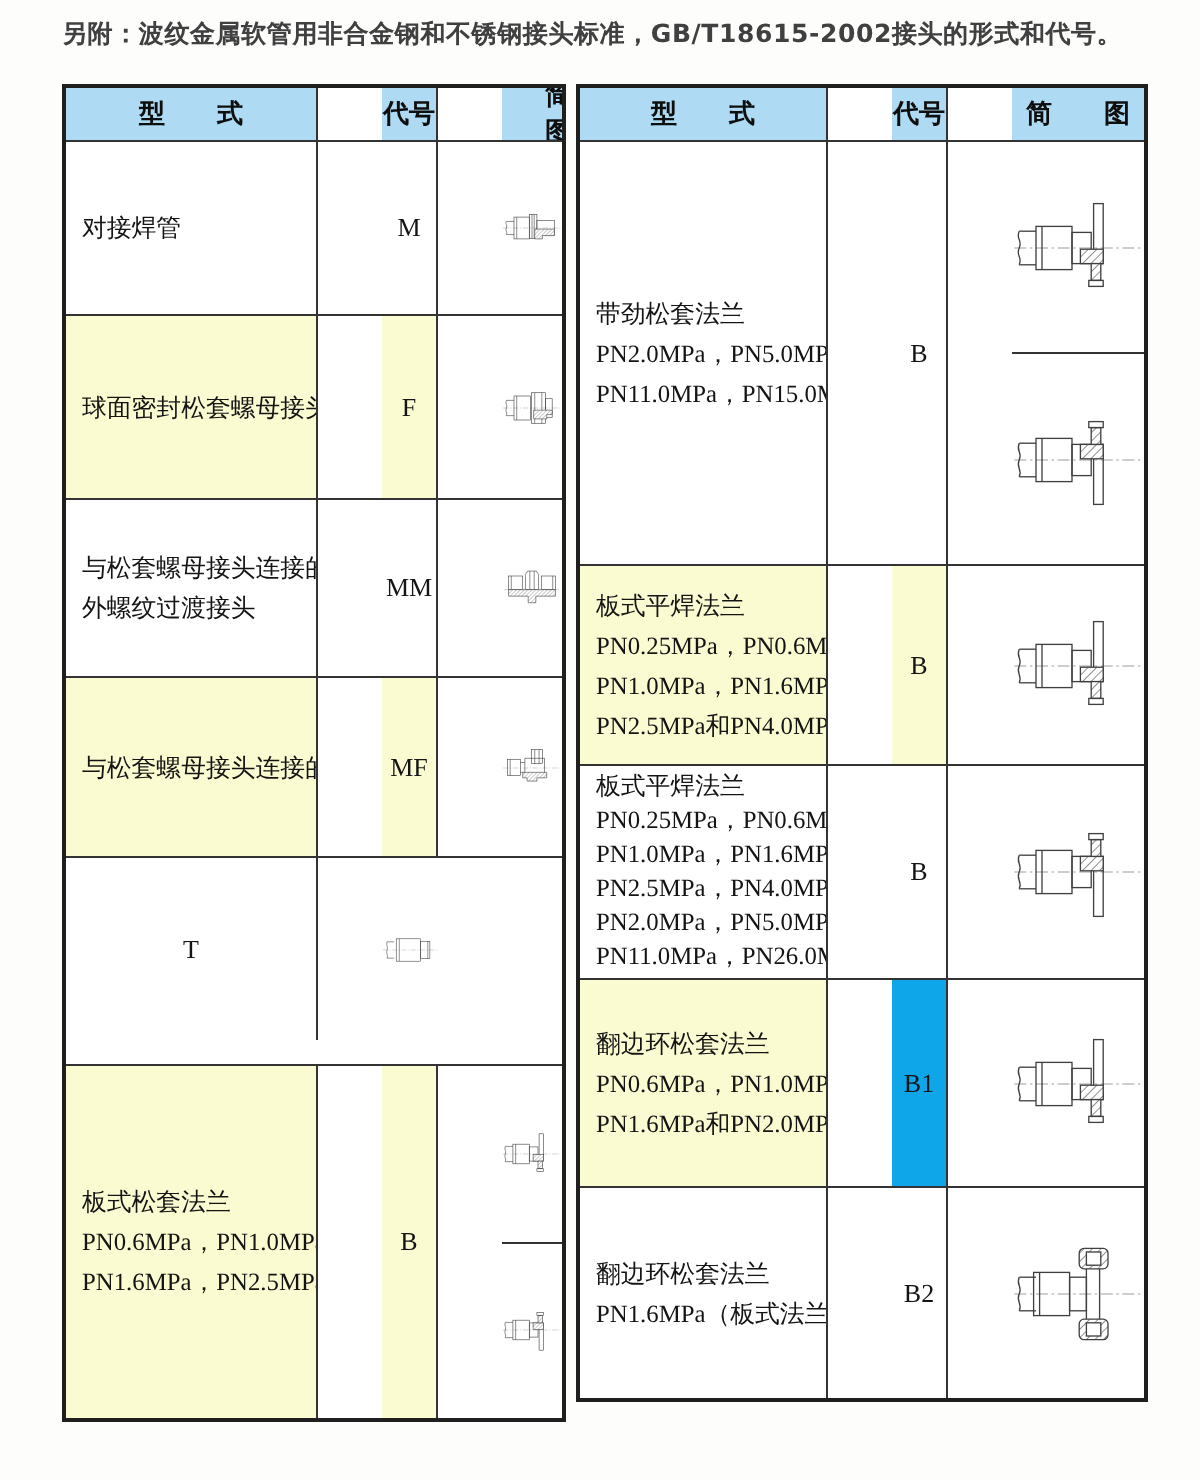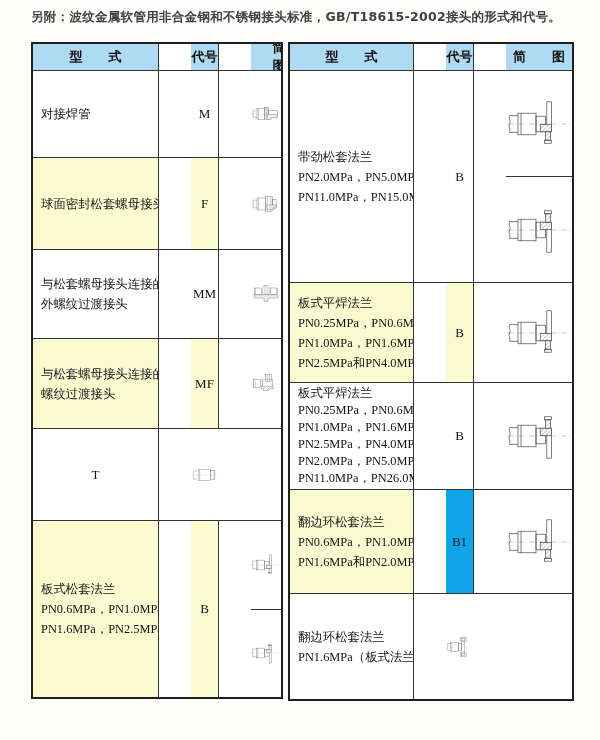--- a/index.html
+++ b/index.html
@@ -138,21 +138,20 @@
               <line x1="59" y1="11" x2="59" y2="45"></line>
      <path d="M12,45 H98 V57 H62 V69 H48 V57 H12 z" fill="url(#hatch)"></path>
             </g>
           </svg>
         </div>
       </div>
     </div>
     <div class="trow" style="grid-template-columns: 126px 28px 1fr; height: 90px;">
       <div class="cell type" style="background: rgb(251, 251, 210);">
         <div class="ln">与松套螺母接头连接的内</div>
-        <div class="ln">螺纹过渡接头</div>
       </div>
       <div class="cell code" style="background: rgb(251, 251, 210);">MF</div>
       <div class="cell diagram">
         <div class="sub">
           <svg viewBox="0 0 110 84" preserveAspectRatio="xMidYMid meet">
     <g stroke="#3f3f3f" stroke-width="1.1" fill="none" stroke-linejoin="miter">
               <line x1="2" y1="42" x2="108" y2="42" stroke="#8a8a8a" stroke-width="0.7" stroke-dasharray="10 3 2 3"></line>
               <rect x="10" y="26" width="24" height="30"></rect>
               <line x1="15" y1="26" x2="15" y2="56"></line>
      <line x1="34" y1="32" x2="42" y2="32"></line>
@@ -179,21 +178,21 @@
               <line x1="10" y1="58" x2="24" y2="58"></line>
               <rect x="28" y="20" width="48" height="44"></rect>
               <line x1="34" y1="20" x2="34" y2="64"></line>
      <rect x="76" y="25" width="18" height="34"></rect>
               <line x1="90" y1="25" x2="90" y2="59"></line>
             </g>
           </svg>
         </div>
       </div>
     </div>
-    <div class="trow" style="grid-template-columns: 126px 28px 1fr; height: 177px;">
+    <div class="trow" style="grid-template-columns: 126px 28px 1fr; height: 177px; margin-top: 12px;">
       <div class="cell type" style="background: rgb(251, 251, 210);">
         <div class="ln">板式松套法兰</div>
         <div class="ln">PN0.6MPa，PN1.0MPa，</div>
         <div class="ln">PN1.6MPa，PN2.5MPa，</div>
       </div>
       <div class="cell code" style="background: rgb(251, 251, 210);">B</div>
       <div class="cell diagram">
         <div class="sub">
           <svg viewBox="0 0 110 84" preserveAspectRatio="xMidYMid meet">
     <g stroke="#3f3f3f" stroke-width="1.1" fill="none" stroke-linejoin="miter">
@@ -364,20 +363,21 @@
             </g>
           </svg>
         </div>
       </div>
     </div>
     <div class="trow" style="grid-template-columns: 124px 28px 1fr; height: 106px;">
       <div class="cell type">
         <div class="ln">翻边环松套法兰</div>
         <div class="ln">PN1.6MPa（板式法兰）</div>
       </div>
+      <div class="cell code">B2</div>
       <div class="cell diagram">
         <div class="sub">
           <svg viewBox="0 0 110 84" preserveAspectRatio="xMidYMid meet">
     <g stroke="#3f3f3f" stroke-width="1.1" fill="none" stroke-linejoin="miter">
               <line x1="2" y1="42" x2="108" y2="42" stroke="#8a8a8a" stroke-width="0.7" stroke-dasharray="10 3 2 3"></line>
               <path d="M6,28 c-3,7 3,7 0,14 c-3,7 3,7 0,14"></path>
   <line x1="6" y1="28" x2="20" y2="28"></line>
               <line x1="6" y1="56" x2="20" y2="56"></line>
               <rect x="18" y="24" width="30" height="36"></rect>
               <line x1="23" y1="24" x2="23" y2="60"></line>

